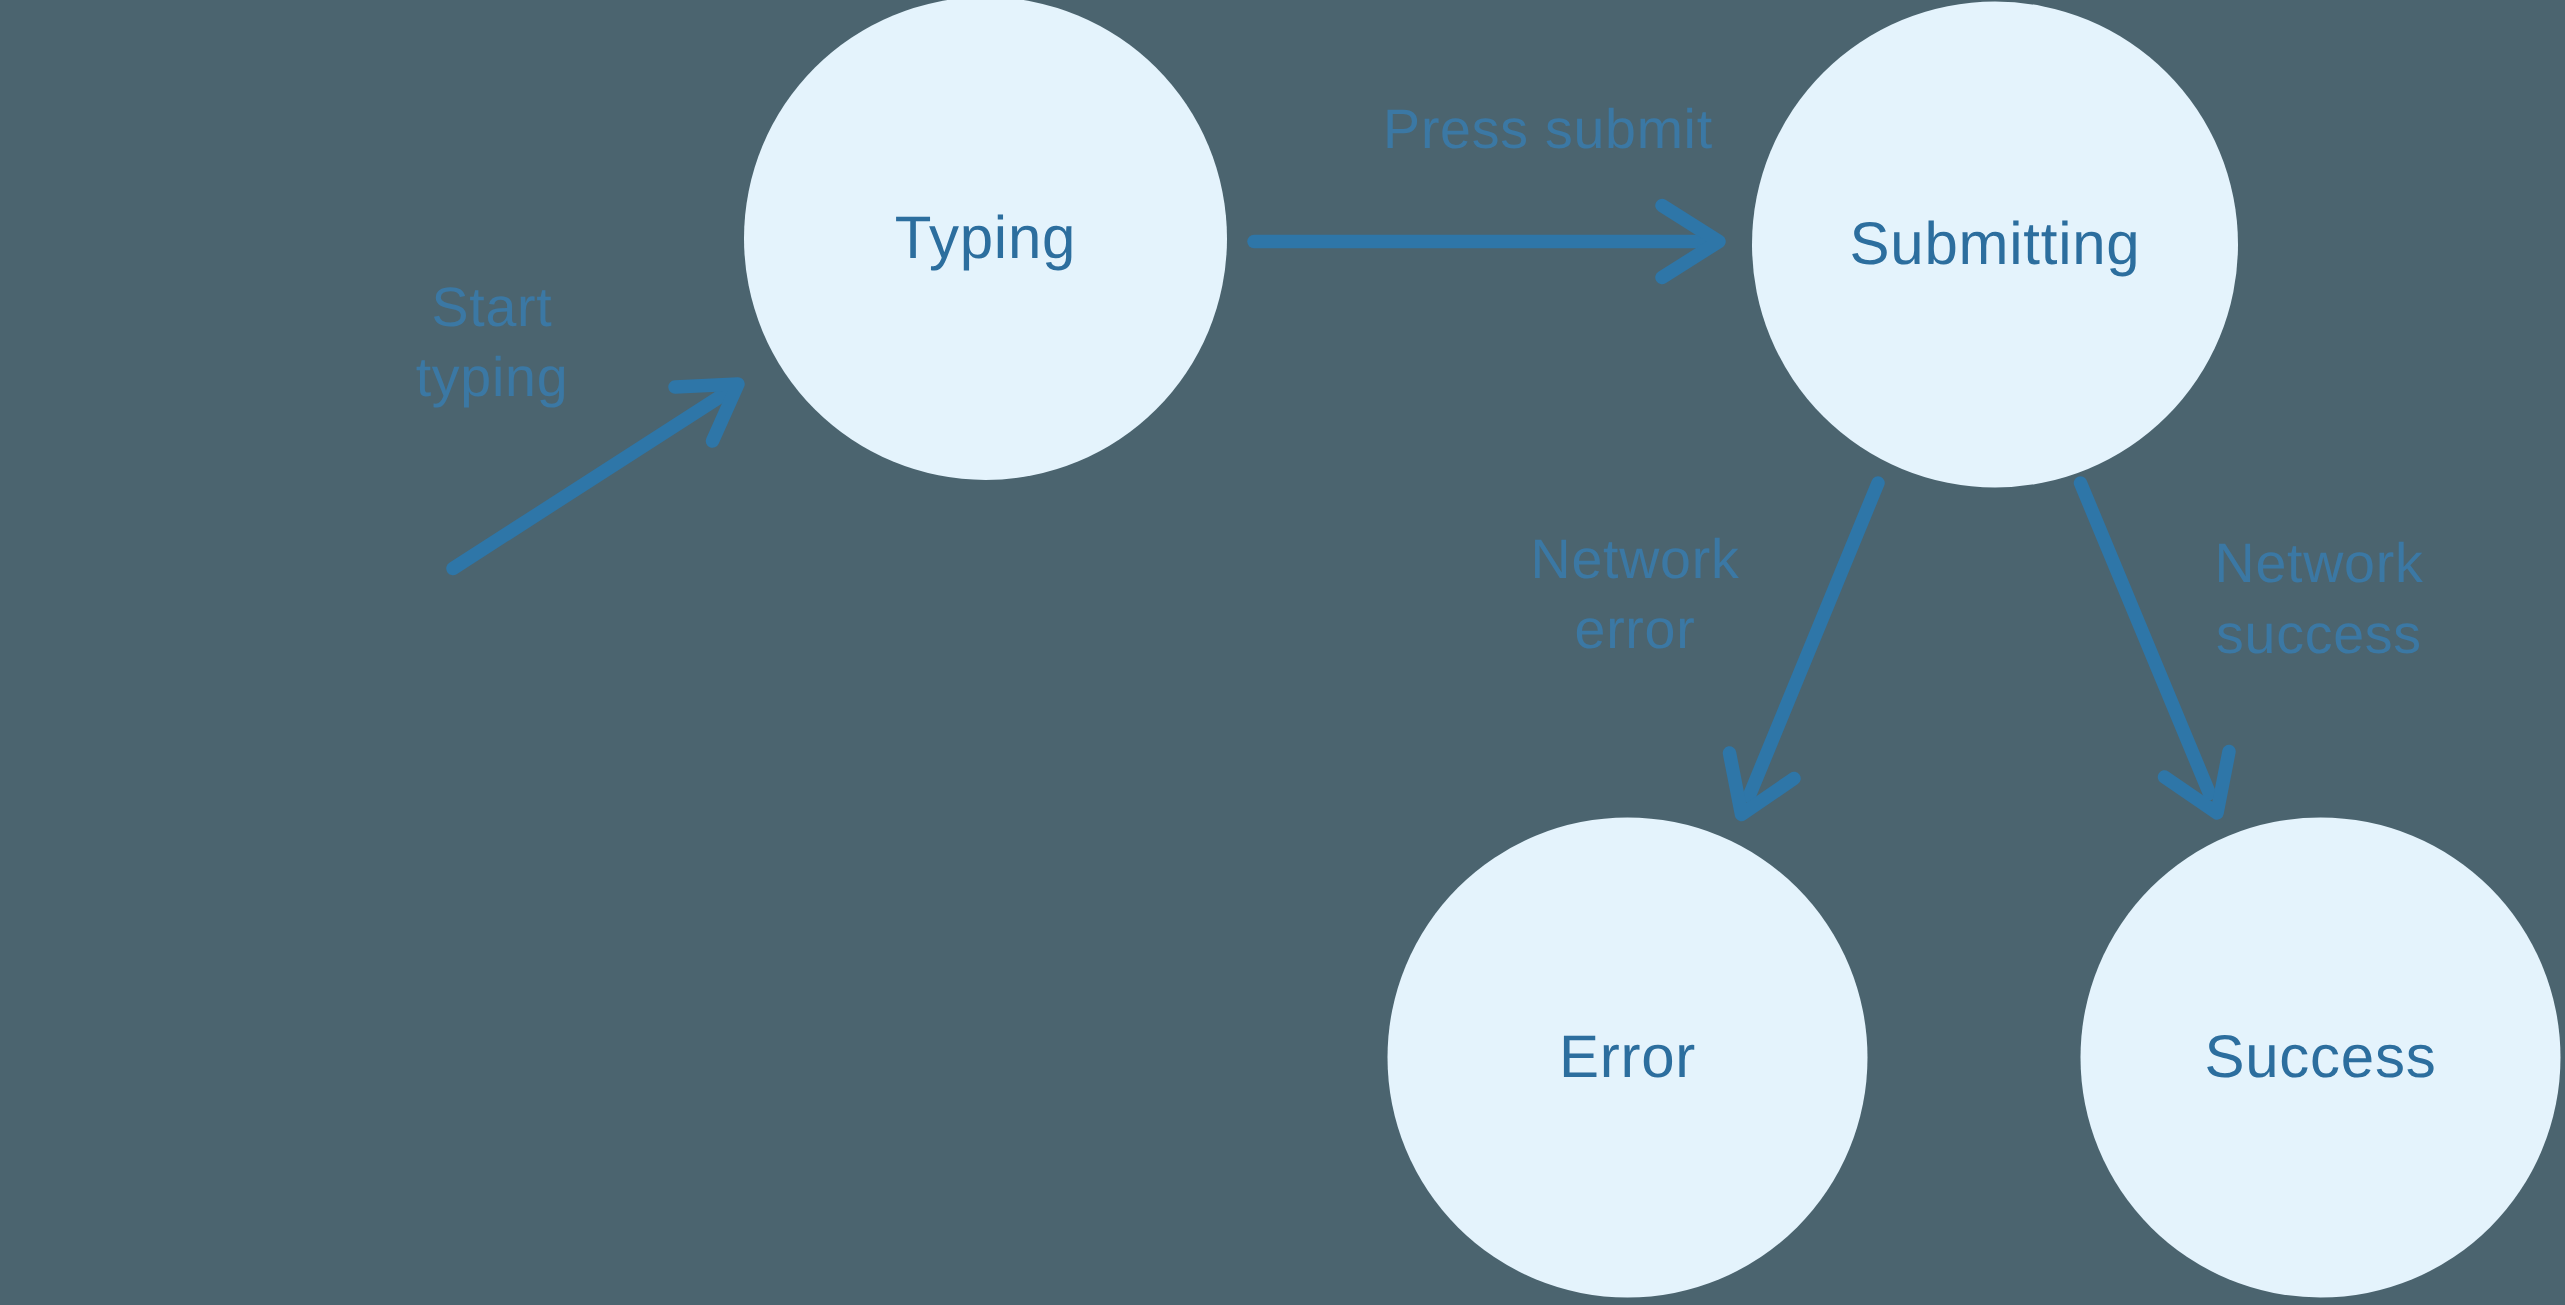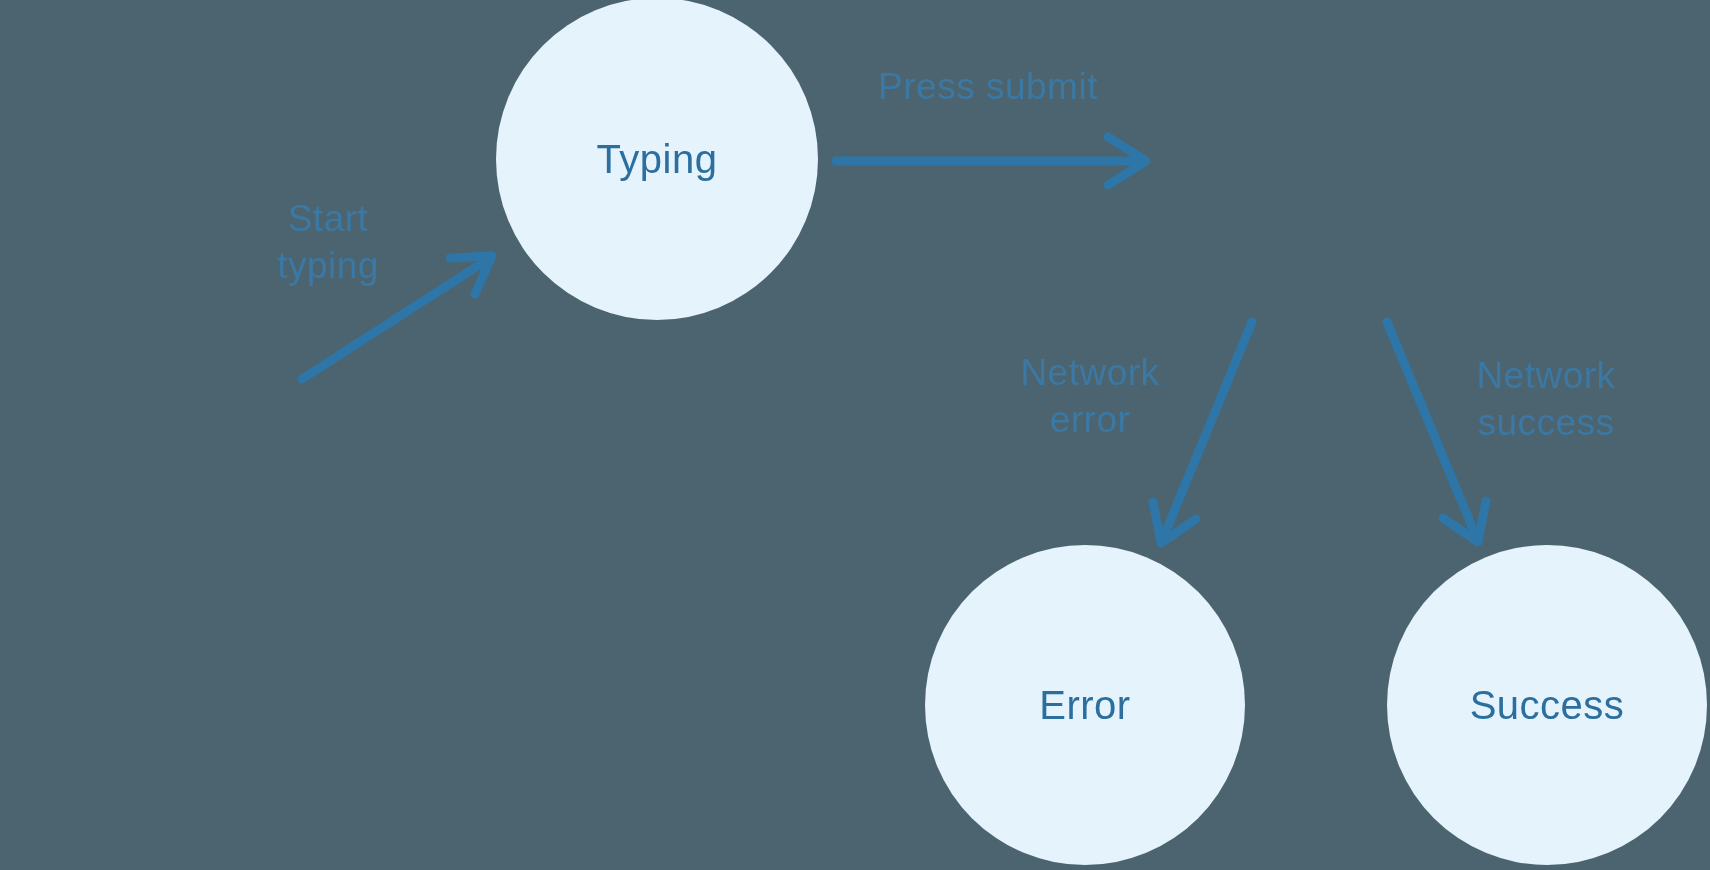--- a/index.html
+++ b/index.html
@@ -59,32 +59,35 @@
     position: absolute;
     transform: translate(-50%, -50%);
     color: var(--edge-label);
     font-size: 37px;
     font-weight: 500;
     letter-spacing: 0.5px;
     line-height: 47px;
     text-align: center;
     white-space: pre-line;
   }
-  .edge-label-start-typing    { left: 328px;  top: 242px; }
-  .edge-label-press-submit    { left: 988px;  top: 86px;  }
+  .edge-label-start-typing    { left: 328px;  top: 228px; }
+  .edge-label-press-submit    { left: 1032px;  top: 86px;  }
   .edge-label-network-error   { left: 1090px; top: 396px; }
   .edge-label-network-success { left: 1546px; top: 399px; }
 </style>
 </head>
 <body>
 
 <div class="canvas">
 
   <div class="node node-typing">
     <span class="label">Typing</span>
+  </div>
+  <div class="node node-submitting">
+    <span class="label">Submitting</span>
   </div>
   <div class="node node-error">
     <span class="label">Error</span>
   </div>
   <div class="node node-success">
     <span class="label">Success</span>
   </div>
 
   <svg class="edges-layer" viewBox="0 0 1710 870" xmlns="http://www.w3.org/2000/svg">
     <g>

